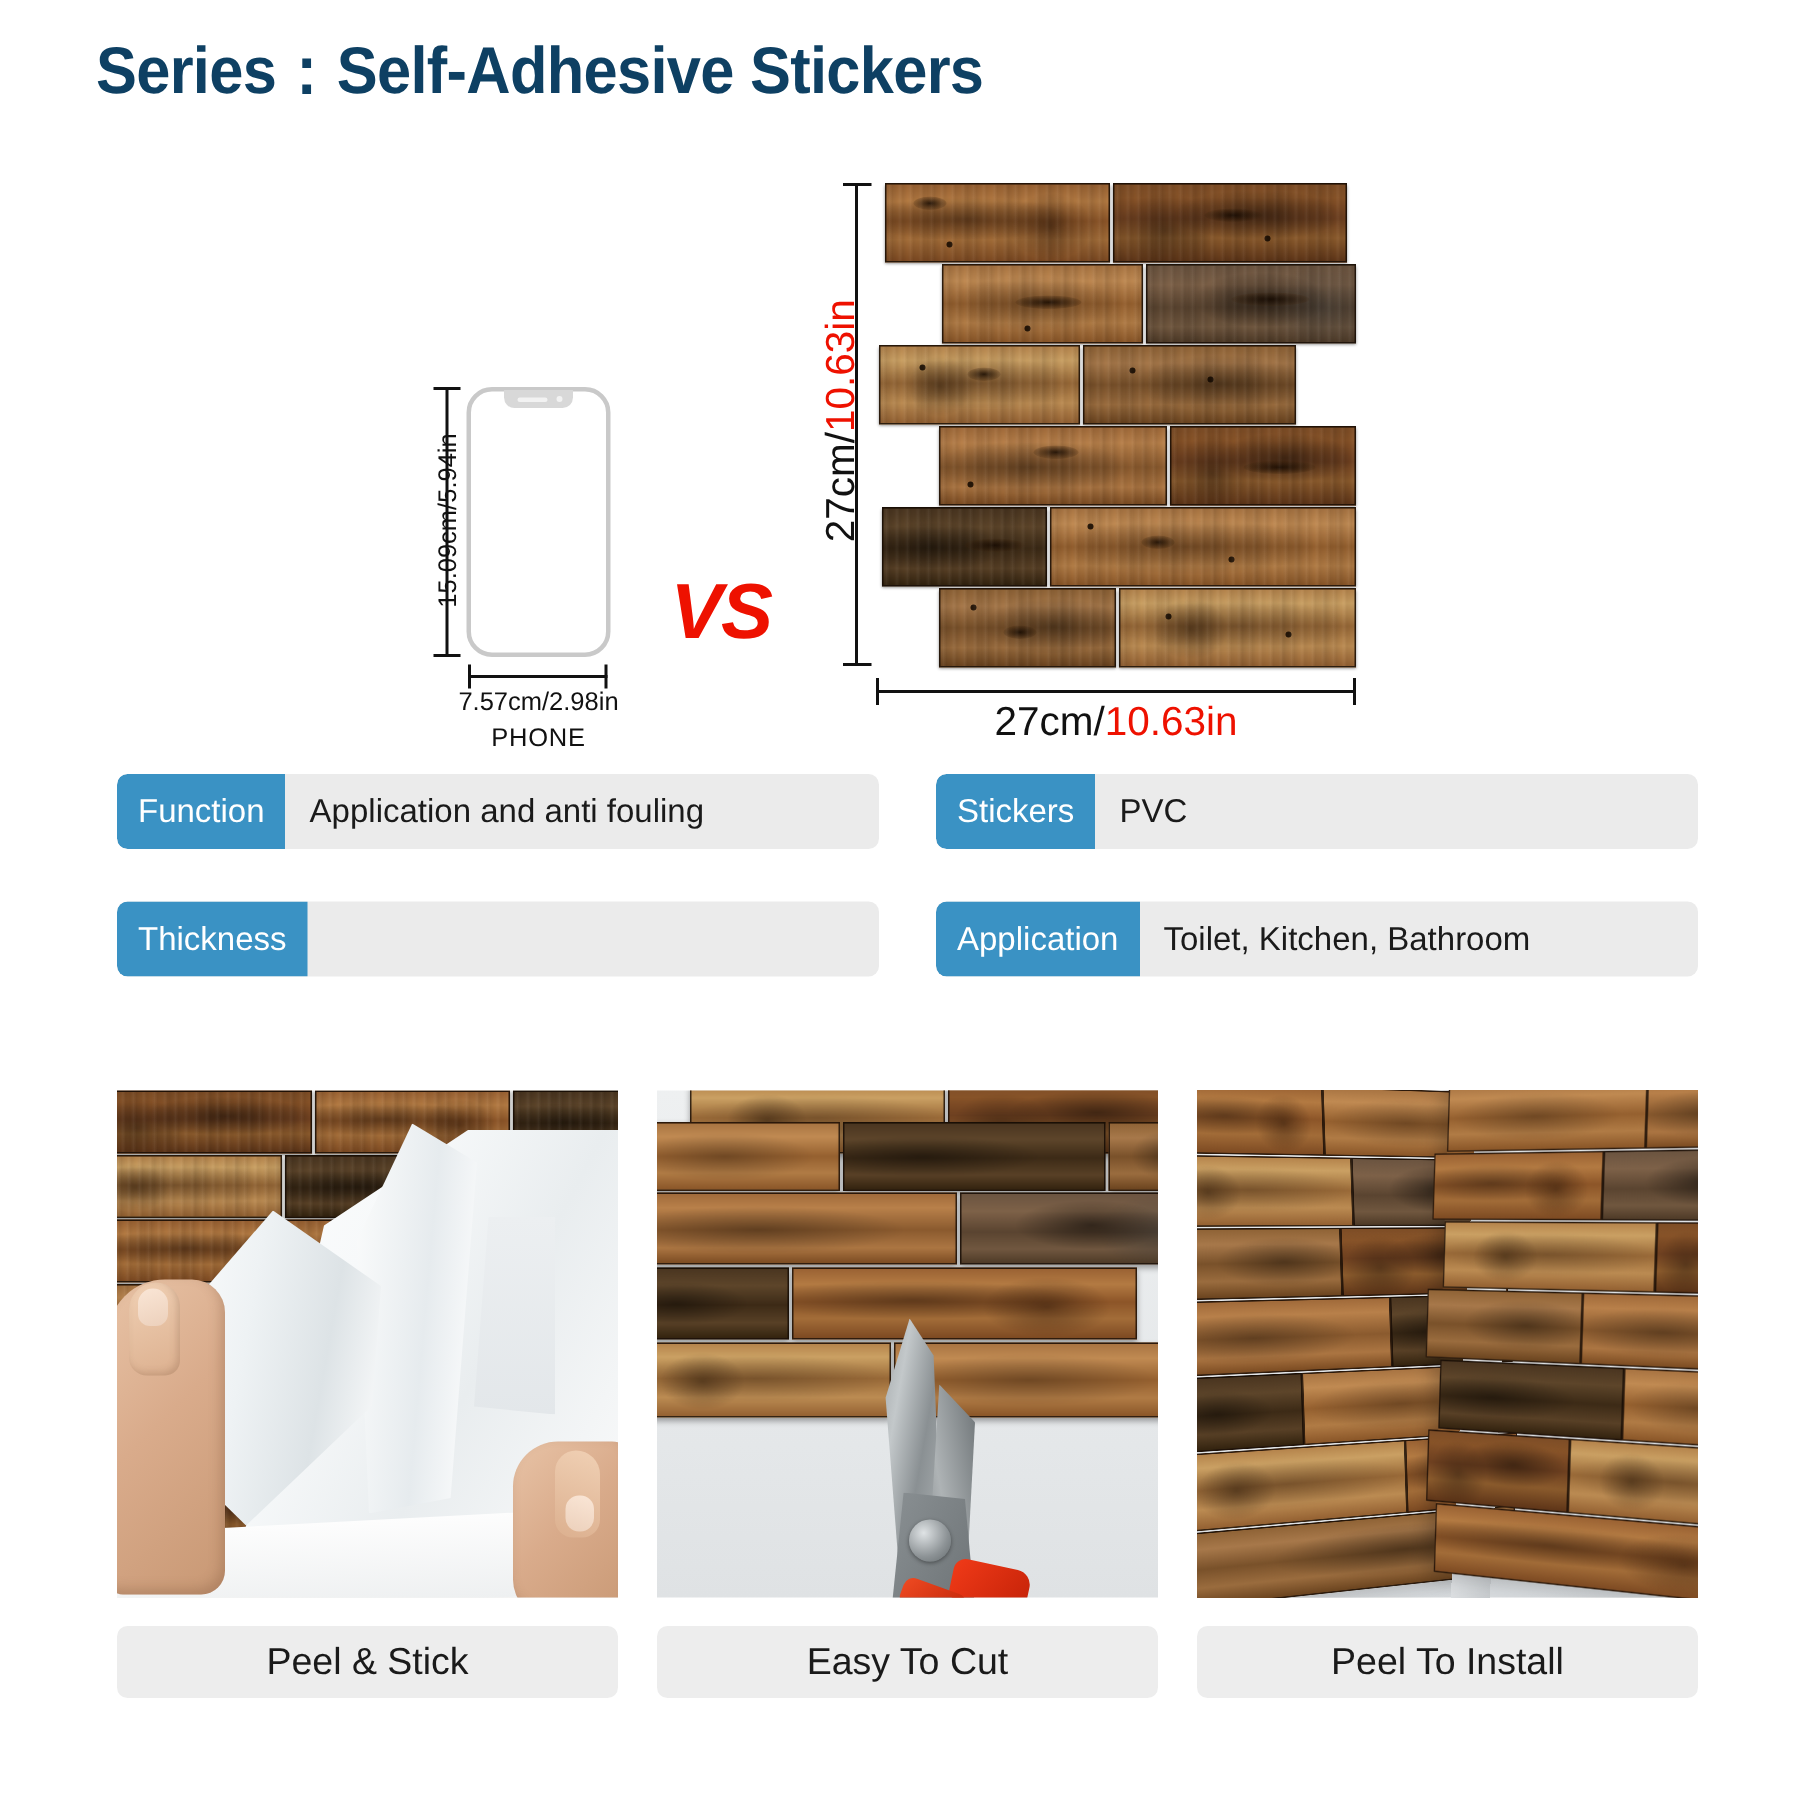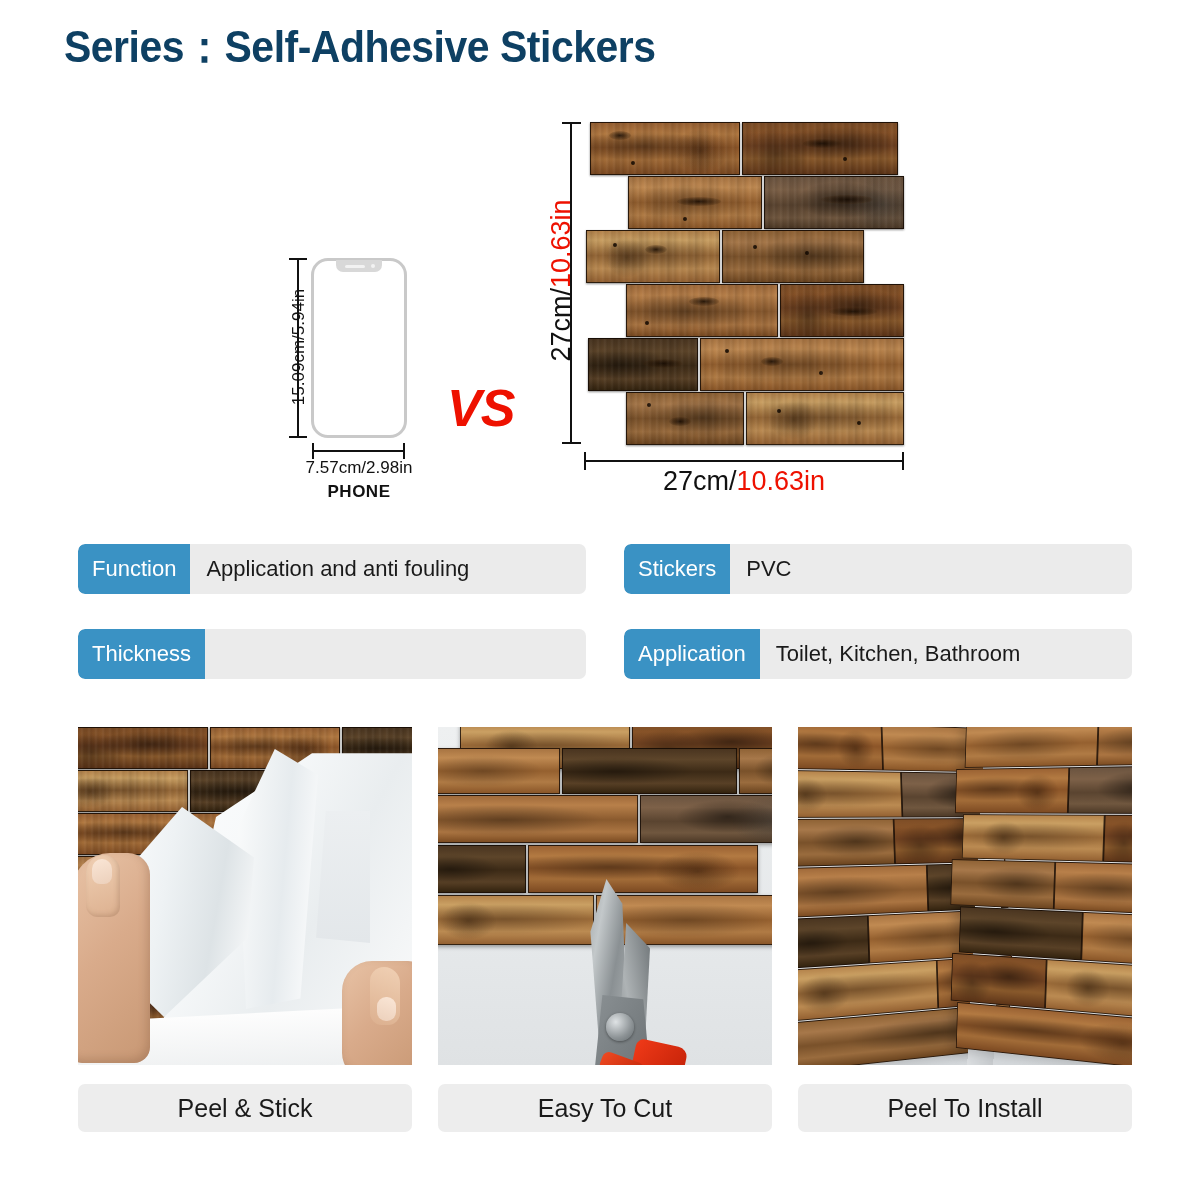--- a/index.html
+++ b/index.html
@@ -59,21 +59,21 @@
   
   #ph-h-line { position:absolute; left:30px; top:192px; width:92px; height:2px; background:#111; }
   #ph-h-cap-l { position:absolute; left:29px; top:185px; width:2px; height:16px; background:#111; }
   #ph-h-cap-r { position:absolute; left:120px; top:185px; width:2px; height:16px; background:#111; }
   #ph-h-text {
     position:absolute; left:-22px; top:200px; width:196px; text-align:center;
     font-size:17px; color:#111; white-space:nowrap;
   }
   #ph-name {
     position:absolute; left:-22px; top:224px; width:196px; text-align:center;
-    font-size:17px; font-weight:bold; color:#111; letter-spacing:0.5px;
+    font-size:17px; font-weight:normal; color:#111; letter-spacing:0.5px;
   }
 
   
   #vs {
     position:absolute; left:447px; top:278px;
     font-size:52px; font-weight:bold; font-style:italic;
     color:#ee1100; letter-spacing:-1px;
   }
 
   
@@ -152,21 +152,21 @@
   #pan-h-cap-l { position:absolute; left:0; top:330px; width:2px; height:18px; background:#111; }
   #pan-h-cap-r { position:absolute; left:318px; top:330px; width:2px; height:18px; background:#111; }
   #pan-h-text {
     position:absolute; left:0; top:344px; width:320px; text-align:center;
     font-size:27px; color:#111; white-space:nowrap;
   }
   .red { color:#ee1100; }
 
   
   #specs {
-    position:absolute; left:78px; top:544px;
+    position:absolute; left:78px; top:516px;
     width:1054px; height:145px;
     display:grid; grid-template-columns:508px 508px;
     column-gap:38px; row-gap:24px;
   }
   .spec-row {
     display:flex; align-items:stretch; height:50px;
     background:#ebebeb; border-radius:7px; overflow:hidden;
   }
   .spec-key {
     background:#3a92c4; color:#ffffff;

